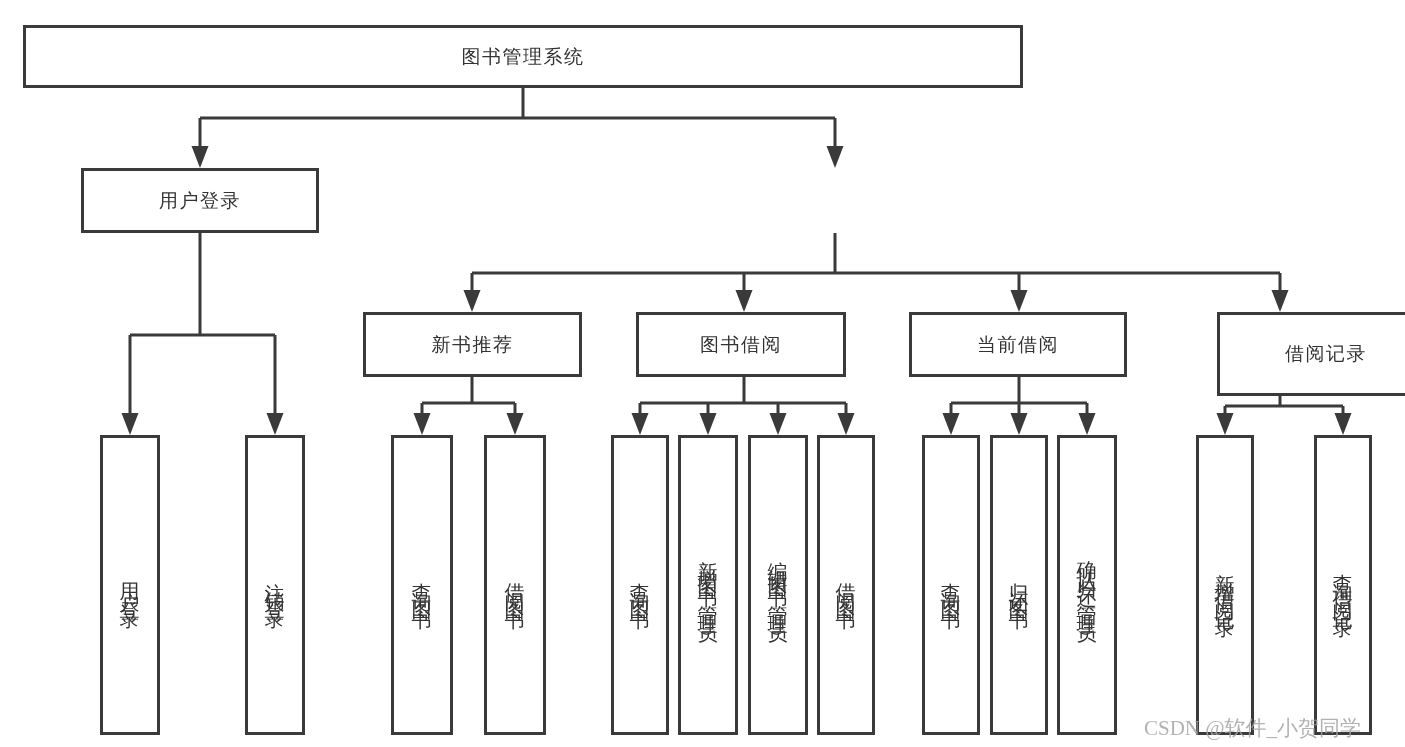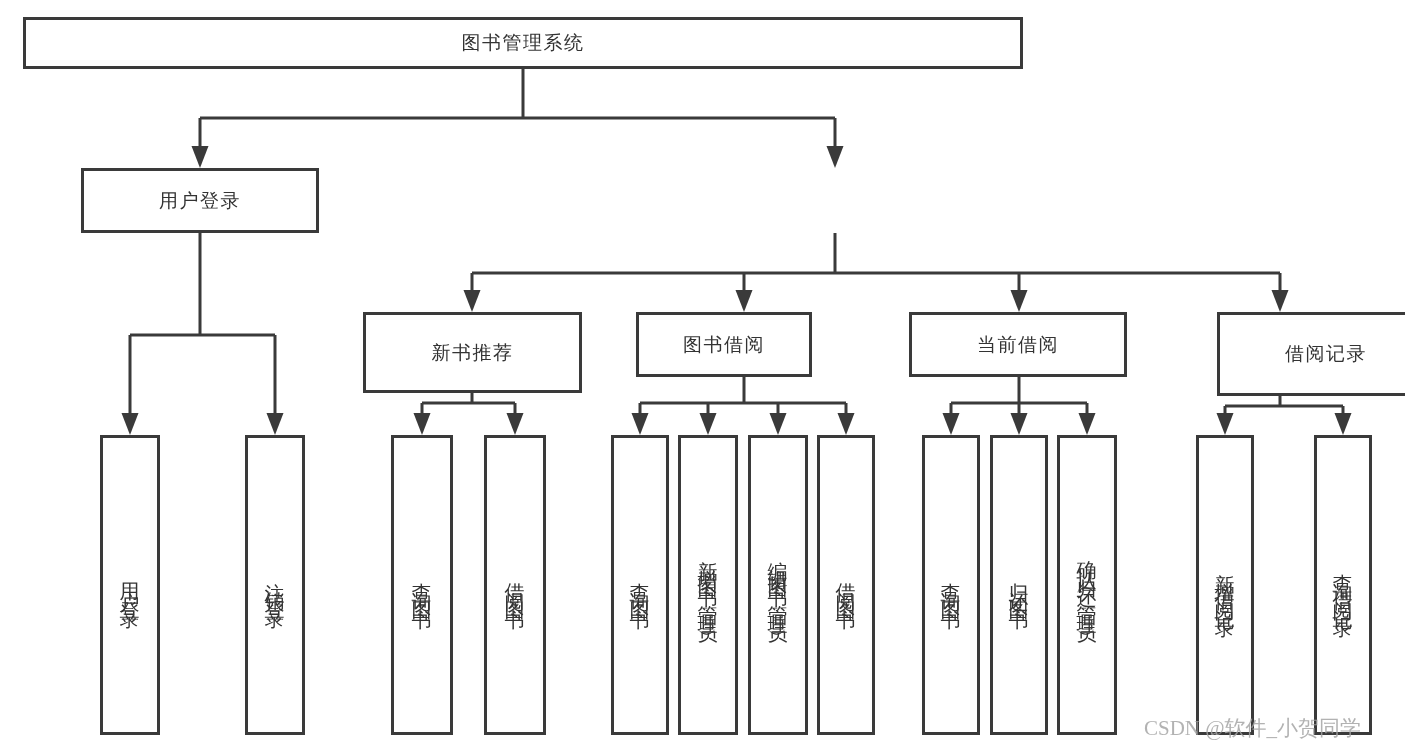--- a/index.html
+++ b/index.html
@@ -82,32 +82,32 @@
       <use href="#arrow" x="778" y="435"></use>
       <use href="#arrow" x="846" y="435"></use>
       <use href="#arrow" x="951" y="435"></use>
       <use href="#arrow" x="1019" y="435"></use>
       <use href="#arrow" x="1087" y="435"></use>
       <use href="#arrow" x="1225" y="435"></use>
       <use href="#arrow" x="1343" y="435"></use>
     </g>
   </svg>
 
-  <div class="box h-box" style="left:23px; top:17px; width:1000px; height:52px">
+  <div class="box h-box" style="left:23px; top:25px; width:1000px; height:63px">
     <span>图书管理系统</span>
   </div>
 
   <div class="box h-box" style="left:81px; top:168px; width:238px; height:65px">
     <span>用户登录</span>
   </div>
 
-  <div class="box h-box" style="left:363px; top:312px; width:219px; height:81px">
+  <div class="box h-box" style="left:363px; top:312px; width:219px; height:65px">
     <span>新书推荐</span>
   </div>
-  <div class="box h-box" style="left:636px; top:312px; width:176px; height:65px">
+  <div class="box h-box" style="left:636px; top:312px; width:210px; height:65px">
     <span>图书借阅</span>
   </div>
   <div class="box h-box" style="left:909px; top:312px; width:218px; height:65px">
     <span>当前借阅</span>
   </div>
   <div class="box h-box" style="left:1217px; top:312px; width:218px; height:84px">
     <span>借阅记录</span>
   </div>
 
   <div class="box leaf" style="left:100px; width:60px">

